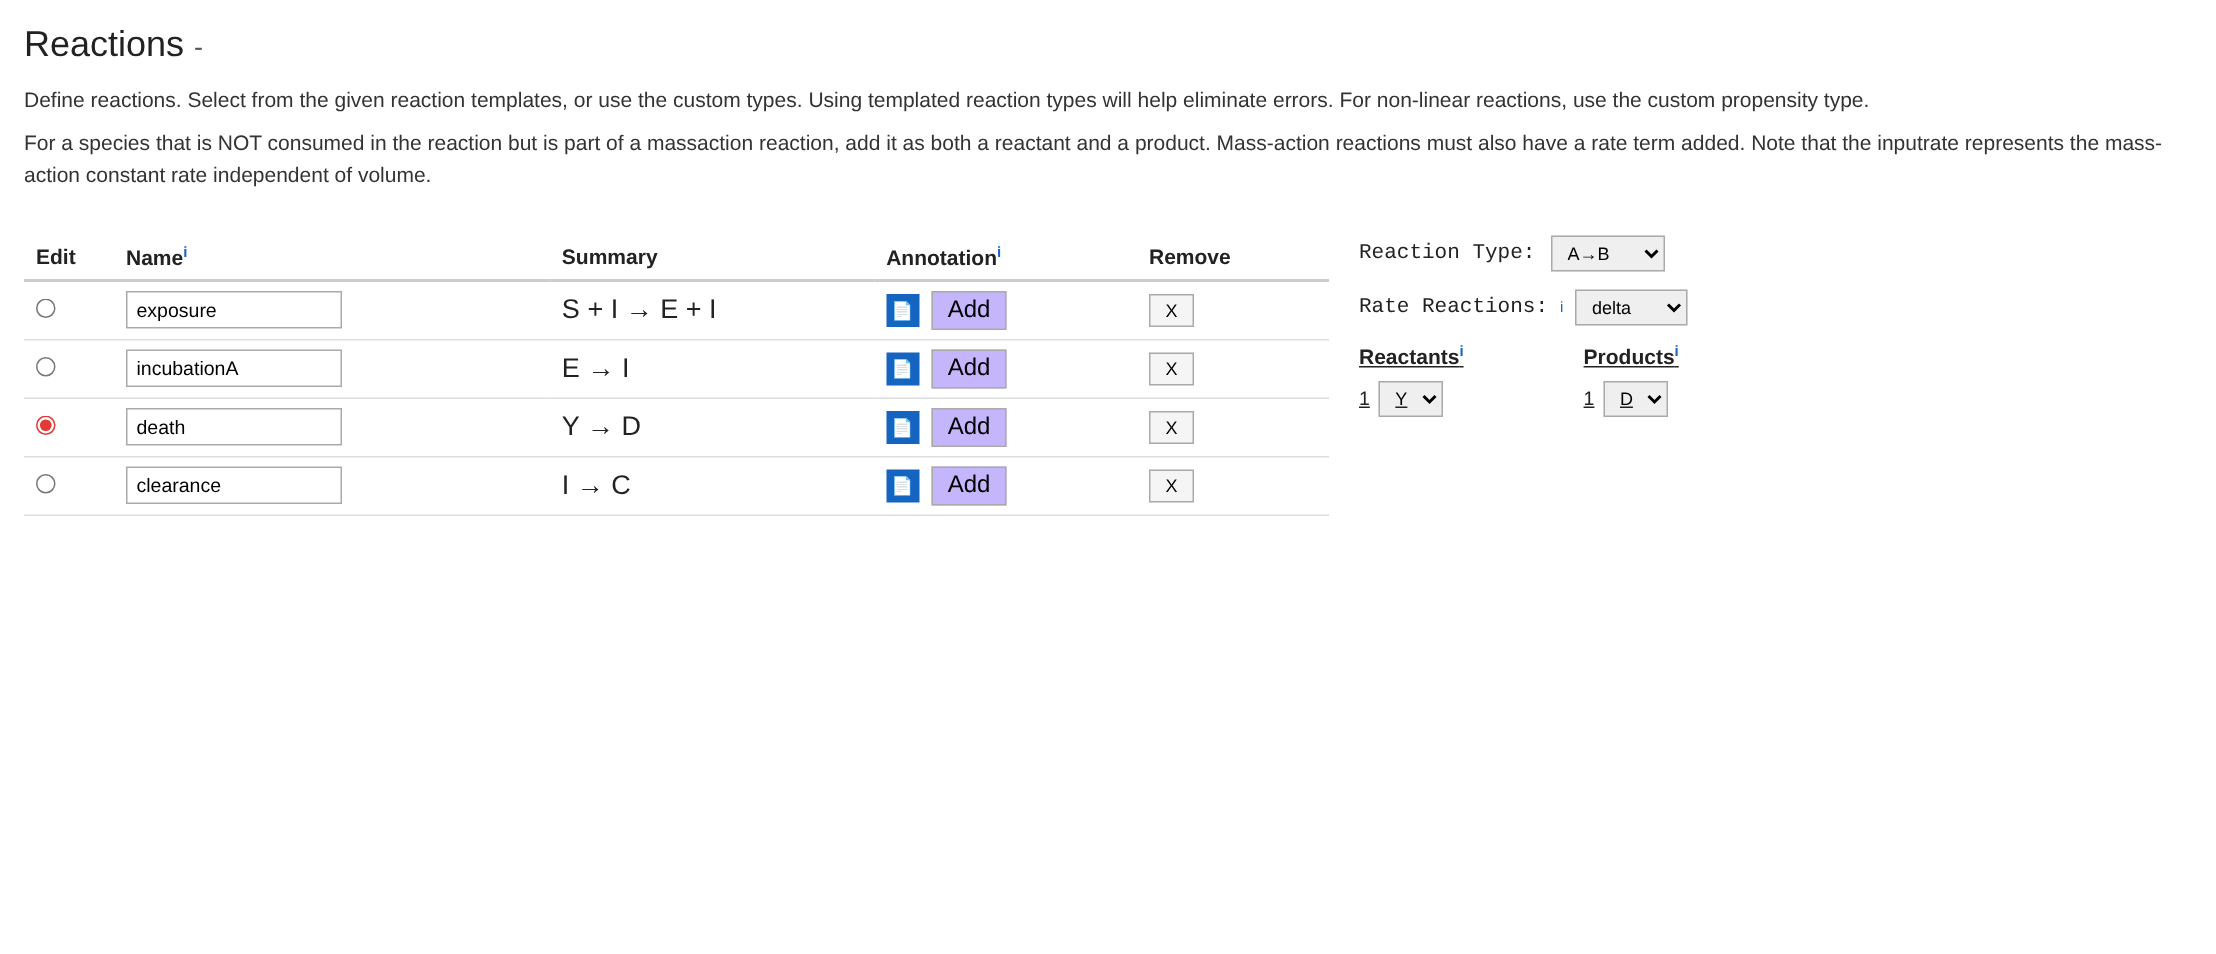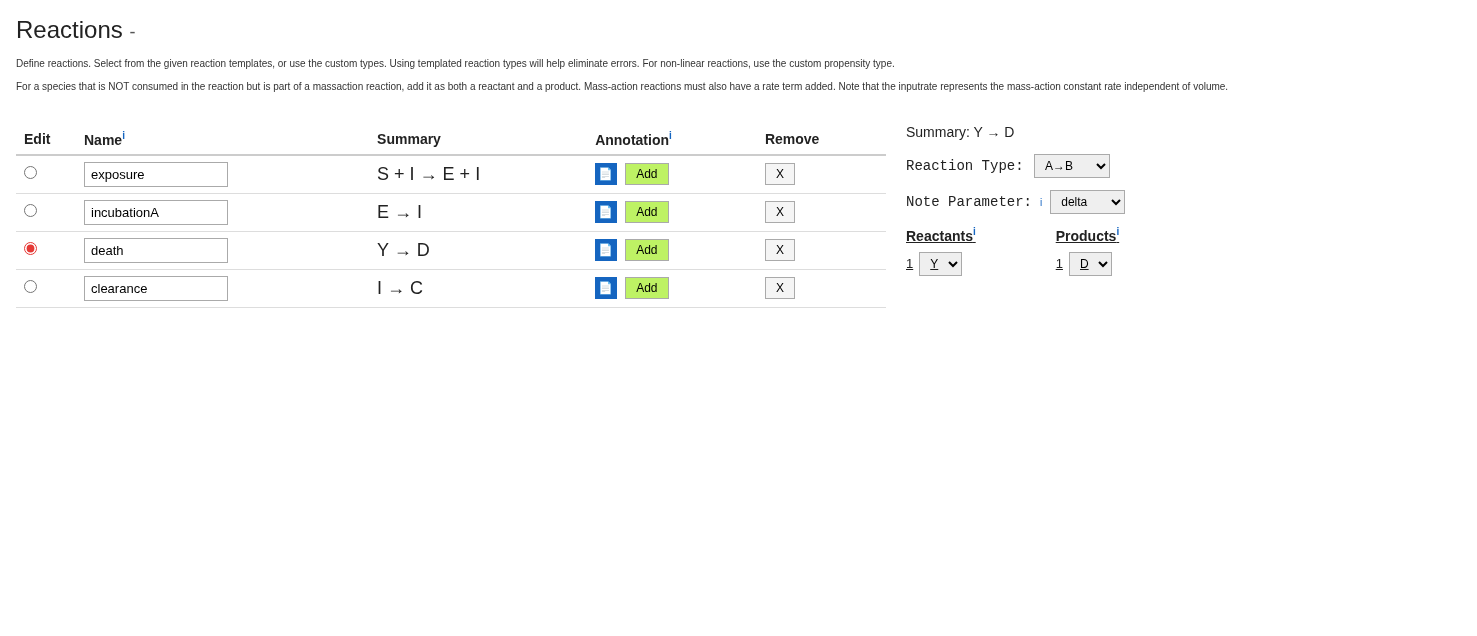--- a/index.html
+++ b/index.html
@@ -1,27 +1,27 @@
 <!DOCTYPE html>
 <html><head>
   <meta charset="utf-8">
   <style>
     * { box-sizing: border-box; margin: 0; padding: 0; }
     body { font-family: Arial, sans-serif; font-size: 14px; color: #222; background: #fff; padding: 16px; }
     h1 { font-size: 24px; font-weight: normal; margin-bottom: 12px; }
-    .description { font-size: 10px; color: #333; margin-bottom: 8px; line-height: 1.5; }
+    .description { font-size: 14px; color: #333; margin-bottom: 8px; line-height: 1.5; }
     .main-layout { display: flex; gap: 0; margin-top: 30px; }
     .left-panel { flex: 0 0 870px; }
     .right-panel { flex: 1; padding-left: 20px; border-left: none; }
     table { width: 100%; border-collapse: collapse; }
     thead tr th { font-weight: bold; padding: 6px 8px; text-align: left; border-bottom: 2px solid #ccc; }
     tbody tr td { padding: 6px 8px; border-bottom: 1px solid #ddd; vertical-align: middle; }
     .name-input { border: 1px solid #aaa; padding: 4px 6px; width: 144px; font-size: 13px; }
     .summary-text { font-size: 18px; }
-    .add-btn { border: 1px solid #aaa; background: #bef264; padding: 3px 10px; cursor: pointer; font-size: 12px; }
+    .add-btn { border: 1px solid #aaa; background: #c4b5fd; padding: 3px 10px; cursor: pointer; font-size: 16px; }
     .x-btn { border: 1px solid #aaa; background: #f5f5f5; padding: 3px 10px; cursor: pointer; font-size: 12px; }
     .doc-icon { display: inline-block; width: 20px; height: 20px; background: #1565c0; color: white; font-size: 11px; text-align: center; line-height: 20px; margin-right: 4px; cursor: pointer; }
     .radio-col { width: 30px; }
     .edit-col { width: 60px; }
     .info-sup { color: #1565c0; font-size: 10px; vertical-align: super; cursor: help; }
     .right-panel .summary-line { font-size: 14px; margin-bottom: 14px; }
     .right-panel .field-row { display: flex; align-items: center; margin-bottom: 12px; gap: 8px; }
     .right-panel .field-label { font-size: 14px; min-width: 120px; font-family: Liberation Mono, monospace; }
     .right-panel select { border: 1px solid #aaa; padding: 3px 6px; font-size: 12px; }
     .reactants-products { display: flex; gap: 80px; margin-top: 10px; text-decoration: underline; }
@@ -102,29 +102,26 @@
                 <button class="add-btn">Add</button>
               </div>
             </td>
             <td><button class="x-btn">X</button></td>
           </tr>
         </tbody>
     </table>
   </div>
 
   <div class="right-panel">
-    <div class="summary-line">
-      <span>Summary:</span> <span>Y → D</span>
-    </div>
     <div class="field-row">
       <span class="field-label">Reaction Type:</span>
       <select id="reaction-type-select"><option value="A→B">A→B</option><option value="Custom">Custom</option></select>
     </div>
     <div class="field-row">
-      <span class="field-label">Note Parameter:</span>
+      <span class="field-label">Rate Reactions:</span>
       <sup class="info-sup">i</sup>
       <select id="rate-param-select"><option value="delta">delta</option><option value="gamma">gamma</option><option value="beta">beta</option><option value="mu">mu</option></select>
     </div>
     <div class="reactants-products">
       <div class="rp-section">
         <h3>
           <span>Reactants</span><sup class="info-sup">i</sup>
         </h3>
         <div id="reactants-list">
             <div class="rp-row">

